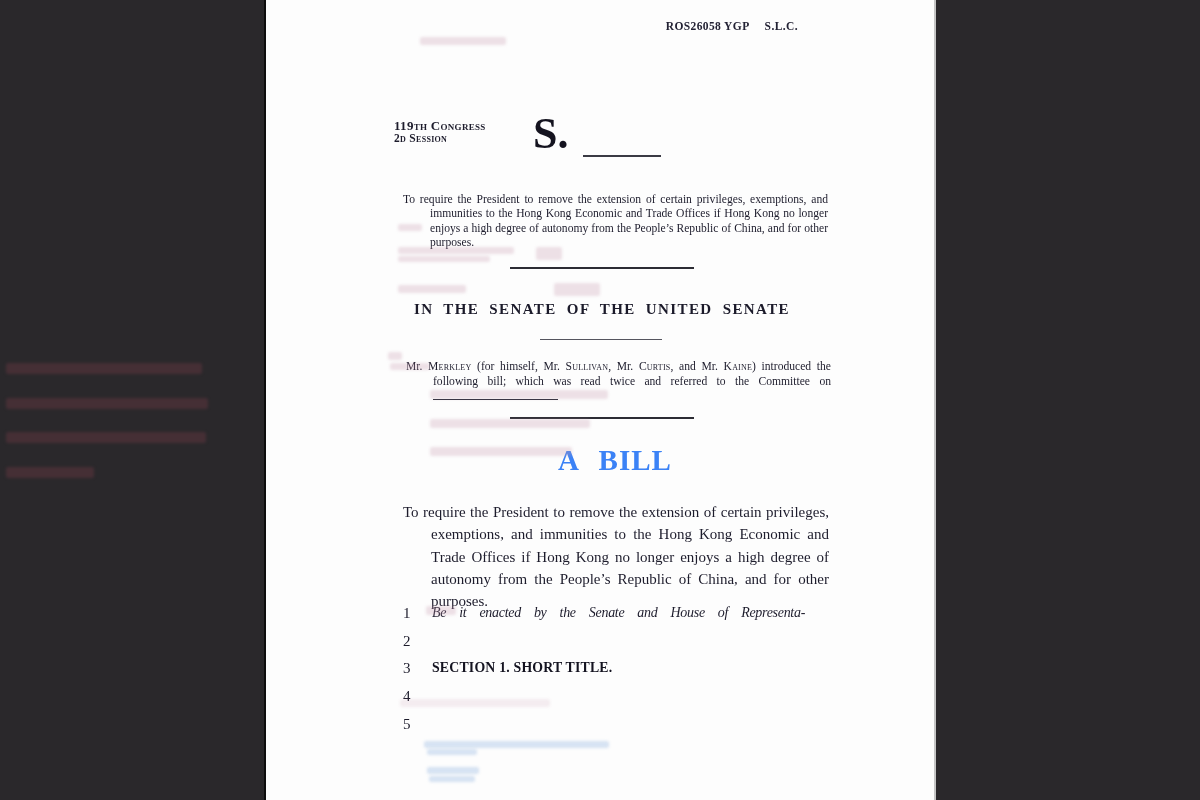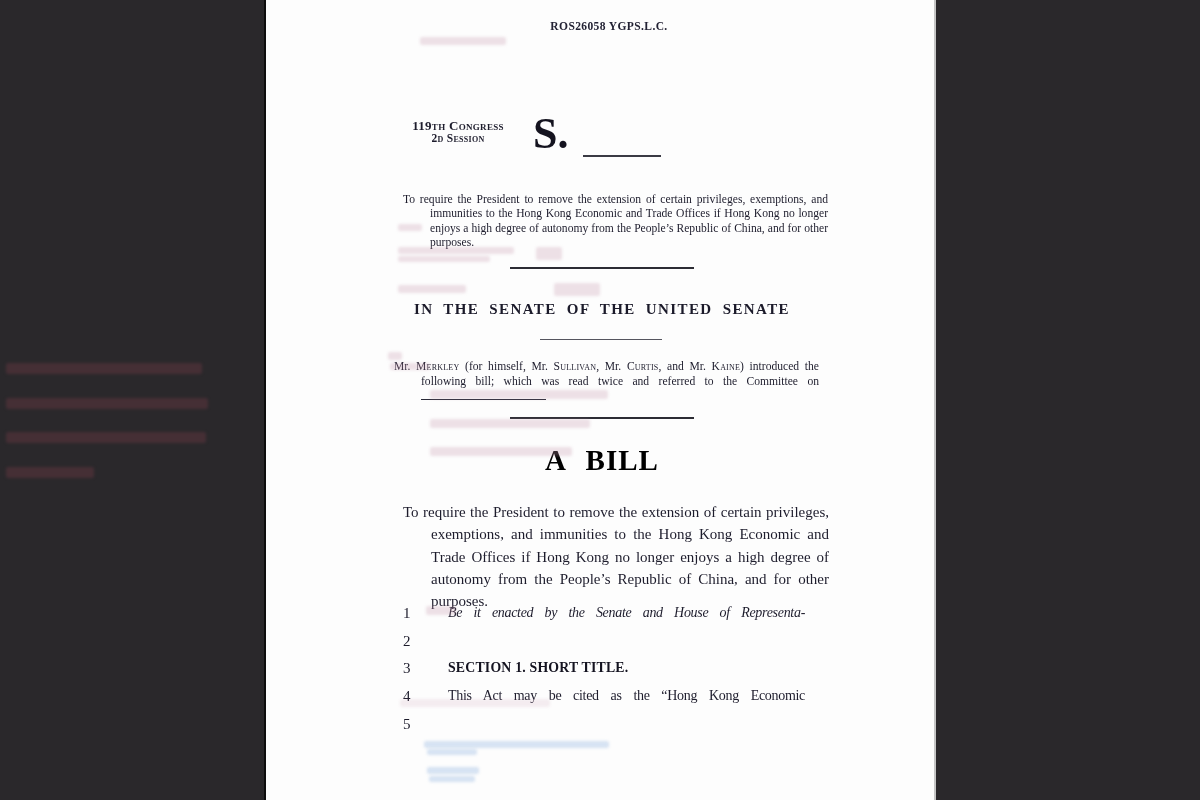--- a/index.html
+++ b/index.html
@@ -15,64 +15,64 @@
     font-family:"Liberation Serif", serif;
     color:var(--ink);
   }
   .page{
     position:absolute;left:266px;top:0;width:668px;height:800px;
     background:var(--page);
     box-shadow:-2px 0 0 #0d0d0d, 2px 0 0 rgba(225,225,225,.85);
   }
   .page *{position:absolute;}
   .slug-row{
-    left:154px;top:20px;width:378px;display:flex;justify-content:center;
-    font-size:11.5px;font-weight:bold;letter-spacing:.4px;color:#232234;
+    left:154px;top:20px;width:378px;display:flex;justify-content:flex-end;
+    font-size:11.5px;font-weight:bold;letter-spacing:.4px;color:#232234;gap:15px;
   }
   .slug-row span{position:static;}
-  .congress-block{left:128px;top:119px;width:128px;text-align:center;line-height:13px;}
+  .congress-block{left:128px;top:119px;width:128px;text-align:left;line-height:13px;}
   .congress-block div{position:static;}
   .congress-l1{font-size:13px;font-variant:small-caps;font-weight:600;letter-spacing:.3px;}
   .congress-l2{font-size:11.5px;font-variant:small-caps;font-weight:700;letter-spacing:.3px;}
   .bill-s{left:267px;top:108px;font-size:44px;font-weight:bold;color:#14131f;}
   .s-blank{left:317px;top:155px;width:78px;height:0;border-top:2px solid #3a3a44;}
   .preamble{
     left:137px;top:181px;width:398px;
     font-size:11.6px;line-height:14.6px;text-align:justify;
     padding-left:27px;text-indent:-27px;
   }
   .rule-thick{left:244px;width:184px;height:2px;background:#2c2c34;}
   .rule-1{top:267px;}
   .rule-2{top:417px;}
   .senate-heading{
     left:137px;top:301px;width:398px;text-align:center;
     font-size:15px;font-weight:600;letter-spacing:1.4px;word-spacing:5px;color:#1b1a2a;
   }
   .rule-thin{left:274px;top:339px;width:122px;height:1px;background:#55555f;}
   .sponsor{
-    left:128px;top:347px;width:398px;
+    left:140px;top:347px;width:398px;
     font-size:11.6px;line-height:15.2px;text-align:justify;
     padding-left:27px;text-indent:-27px;
   }
   .sponsor span{position:static;}
   .sc{font-variant:small-caps;letter-spacing:.2px;}
   .committee-blank{display:inline-block;width:125px;height:10px;border-bottom:1px solid #2b2b38;}
   .a-bill{
-    left:137px;top:444px;width:398px;text-align:center;
-    font-size:29px;font-weight:bold;letter-spacing:1px;word-spacing:12px;color:#000000;
+    left:150px;top:444px;width:398px;text-align:center;
+    font-size:29px;font-weight:bold;letter-spacing:1px;word-spacing:12px;color:#3b82f6;
   }
   .long-title{
     left:137px;top:486px;width:398px;
     font-size:15px;line-height:22.3px;text-align:justify;
     padding-left:28px;text-indent:-28px;
   }
   .body-lines{left:137px;top:605px;width:402px;}
   .bline{position:static;display:flex;height:27.7px;align-items:flex-start;}
   .lnum{position:static;width:29px;flex:none;font-size:15px;color:#1b1a2a;}
-  .ltext{position:static;flex:1;font-size:14px;letter-spacing:-.3px;white-space:nowrap;overflow:visible;margin-left:16px;}
+  .ltext{position:static;flex:1;font-size:14px;letter-spacing:-.3px;white-space:nowrap;overflow:visible;}
   .ltext.justify{white-space:normal;text-align:justify;text-align-last:justify;}
   .ltext.italic{font-style:italic;}
   .ltext.heading{font-weight:bold;font-size:13.8px;letter-spacing:.2px;color:#141320;}
   .pind{display:inline-block;width:26px;}
   .ghost{position:absolute;border-radius:2px;filter:blur(1.4px);}
   .g-pink{background:rgba(198,150,172,.28);}
   .g-blue{background:rgba(150,185,225,.38);}
   .g-dark{background:rgba(128,62,74,.32);}
 </style>
 </head>
@@ -123,21 +123,20 @@
         </div>
         <div class="bline">
           <span class="lnum">2</span>
         </div>
         <div class="bline">
           <span class="lnum">3</span>
           <div class="ltext heading">SECTION 1. SHORT TITLE.</div>
         </div>
         <div class="bline">
           <span class="lnum">4</span>
-          <div class="ltext justify"><span class="pind"></span>This Act may be cited as the “Hong Kong Economic</div>
         </div>
         <div class="bline">
           <span class="lnum">5</span>
         </div>
       </div>
 
     <i class="ghost g-pink" style="left:154px;top:37px;width:86px;height:8px;"></i>
     <i class="ghost g-pink" style="left:132px;top:224px;width:24px;height:7px;"></i>
     <i class="ghost g-pink" style="left:132px;top:247px;width:116px;height:7px;"></i>
     <i class="ghost g-pink" style="left:132px;top:256px;width:92px;height:6px;"></i>

